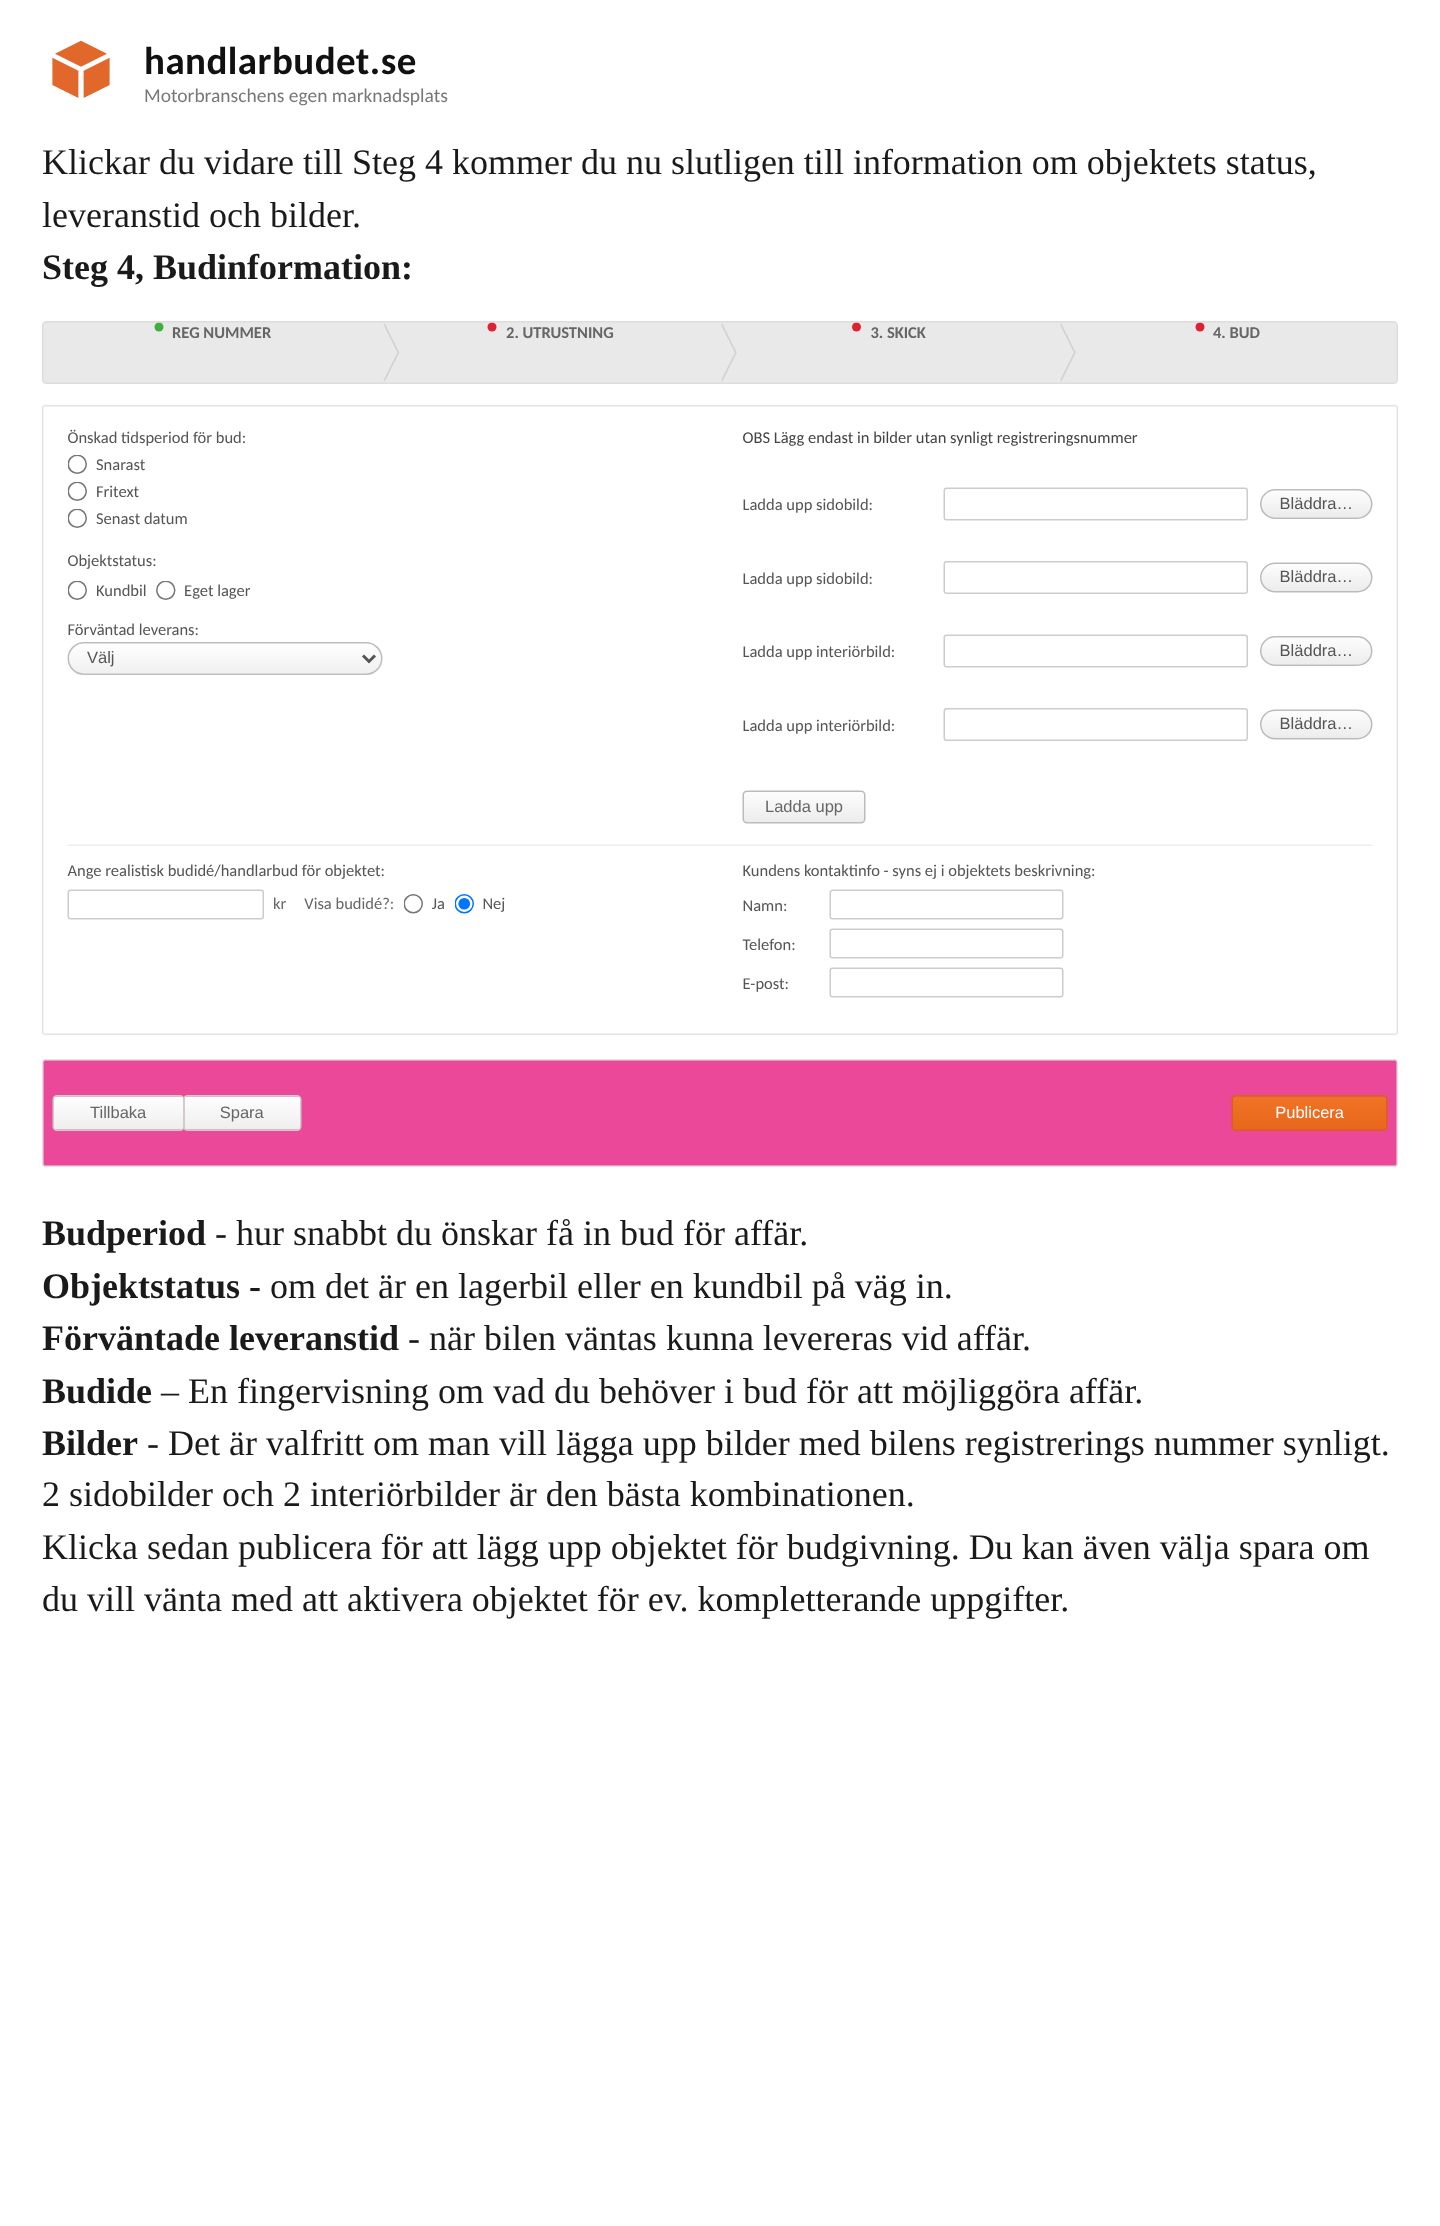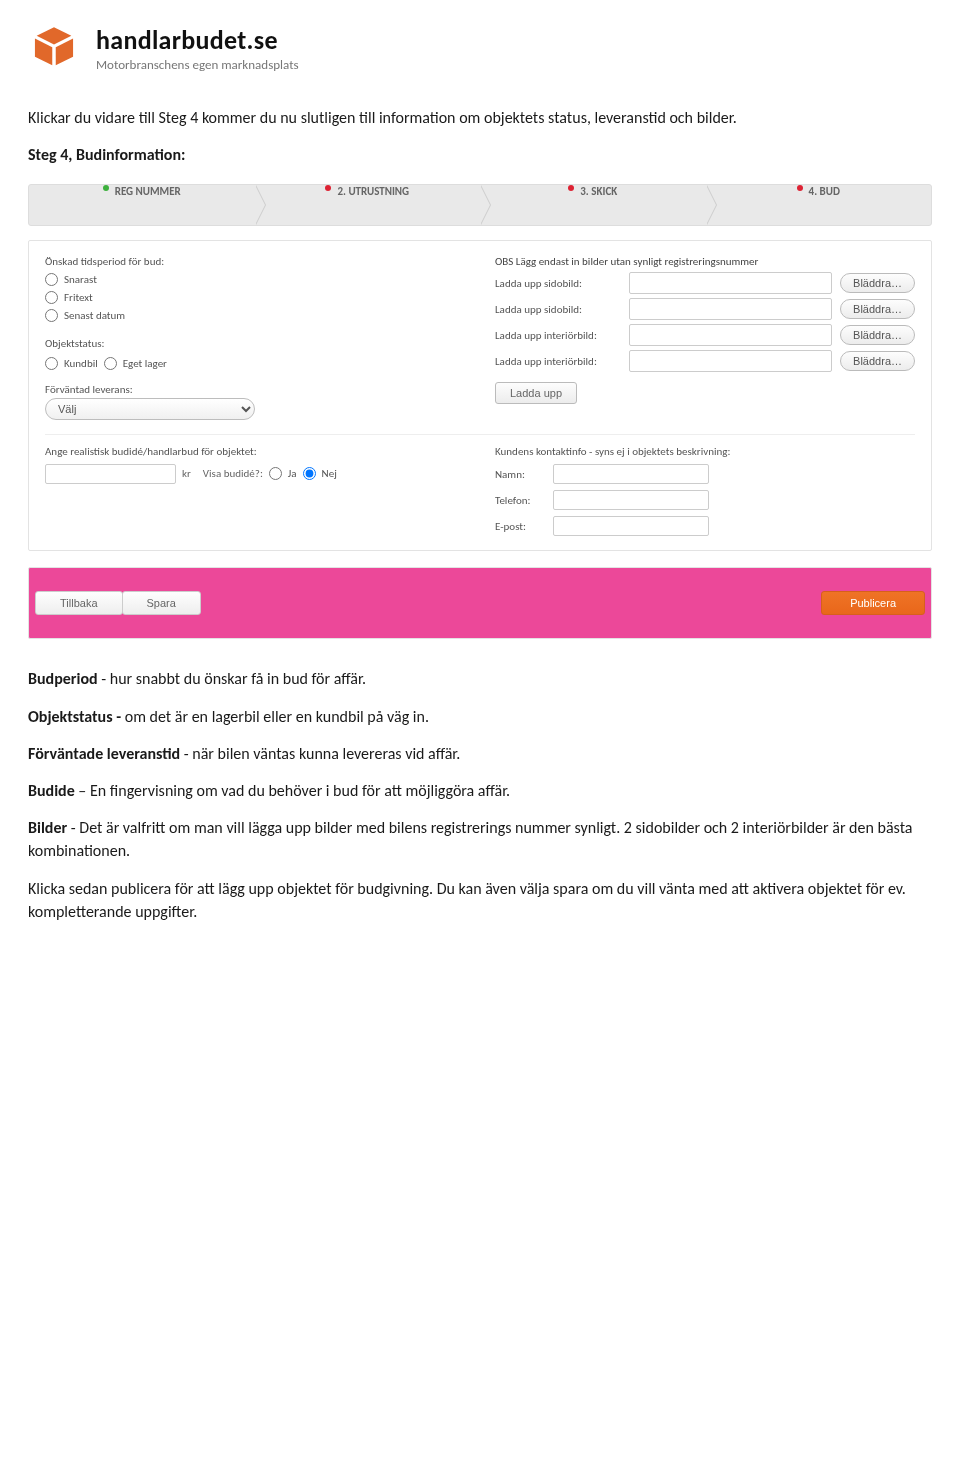--- a/index.html
+++ b/index.html
@@ -1,45 +1,45 @@
 <!DOCTYPE html>
 <html><head>
 <meta charset="utf-8">
 <style>
   body { margin:0; font-family:"Segoe UI", Calibri, Arial, sans-serif; color:#222; background:#fff; width:960px; }
   .page { padding:16px 28px 60px 28px; }
   .header { display:flex; align-items:center; gap:16px; padding:6px 0 18px; }
   .logo-svg { width:52px; height:52px; }
   .brand-title { font-size:26px; font-weight:700; letter-spacing:.3px; color:#111; }
   .brand-sub { font-size:13px; color:#777; margin-top:1px; }
-  .body-text { font-size:16px; line-height:1.45; color:#1a1a1a; margin:14px 0; }
+  .body-text { font-size:24px; line-height:1.45; color:#1a1a1a; margin:0 0;font-family:Liberation Serif, serif; }
   .body-text b { font-weight:700; }
 
   
   .form-wrap { margin:18px 0 28px; border-radius:2px; }
   .stepper { display:flex; align-items:stretch; background:#e9e9e9; border:1px solid #ddd; border-radius:3px; overflow:hidden; height:40px; }
   .step { flex:1; display:flex; align-items:flex-start; justify-content:center; font-size:11px; font-weight:700; color:#666; position:relative; }
   .step::after { content:""; position:absolute; right:-10px; top:0; width:0; height:0; border-top:20px solid transparent; border-bottom:20px solid transparent; border-left:10px solid #e9e9e9; filter:drop-shadow(1px 0 0 #ccc); }
   .step:last-child::after { display:none; }
   .dot { width:6px; height:6px; border-radius:50%; margin-right:6px; }
   .dot.green { background:#3db03d; }
   .dot.red { background:#d23; }
 
-  .panel { background:#fff; border:1px solid #e3e3e3; border-radius:2px; margin-top:14px; padding:14px 16px 8px; font-size:11px; color:#666; }
+  .panel { background:#fff; border:1px solid #e3e3e3; border-radius:2px; margin-top:14px; padding:14px 16px 18px; font-size:11px; color:#666; }
   .cols { display:flex; gap:30px; }
   .col { flex:1; min-width:0; }
   .lbl { color:#555; font-size:11px; margin-bottom:2px; }
   .section-title { font-weight:400; color:#444; margin-bottom:4px; }
   .radio-row { display:flex; align-items:center; gap:6px; margin:5px 0; color:#555; }
   .radio-row input { margin:0; }
   .ctrl-select { width:210px; height:22px; border:1px solid #bdbdbd; border-radius:11px; background:linear-gradient(#fff,#f0f0f0); font-size:11px; color:#555; padding:0 8px; }
   .small-input { width:125px; height:16px; border:1px solid #ccc; border-radius:2px; background:#fff; }
   .mid-input { width:150px; height:16px; border:1px solid #ccc; border-radius:2px; background:#fff; }
   .inline { display:flex; align-items:center; gap:6px; flex-wrap:wrap; }
-  .file-row { display:flex; align-items:center; gap:8px; margin:4px 0; }
+  .file-row { display:flex; align-items:center; gap:8px; margin:27px 0; }
   .file-lbl { width:126px; color:#555; font-size:11px; }
   .file-input { flex:1; height:18px; border:1px solid #ccc; border-radius:2px; background:#fff; }
   .btn { border:1px solid #bbb; border-radius:11px; padding:3px 12px; font-size:11px; color:#555; background:linear-gradient(#fdfdfd,#ececec); }
   .btn-upload { border:1px solid #bbb; border-radius:3px; padding:4px 14px; font-size:11px; color:#666; background:linear-gradient(#fdfdfd,#ececec);text-align:right; }
   .footer-bar { display:flex; align-items:center; margin-top:16px; border:1px solid #e3e3e3; border-radius:2px; background:#ec4899; padding:23px 6px; gap:0; }
   .footer-btn { border:1px solid #ccc; border-radius:3px; padding:5px 24px; font-size:11px; color:#666; background:linear-gradient(#fefefe,#eee); }
   .footer-btn + .footer-btn { border-left:1px solid #ccc; margin-left:-1px; }
   .spacer { flex:1; }
   .publish { background:linear-gradient(#ef7326,#e9671b); color:#fff; border:1px solid #d7601b; padding:5px 28px; border-radius:3px; font-size:11px; }
   hr.sep { border:none; border-top:1px solid #eee; margin:14px 0 10px; }

